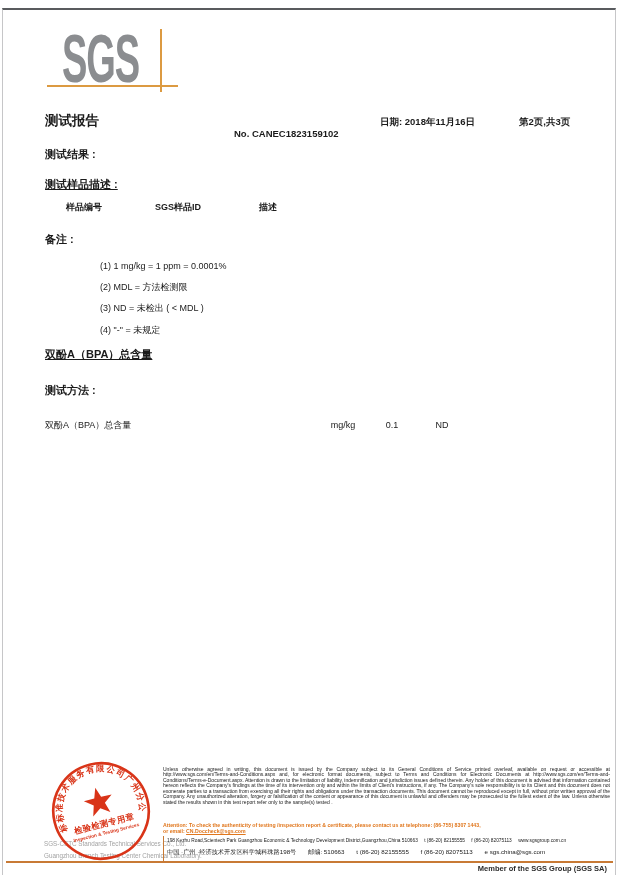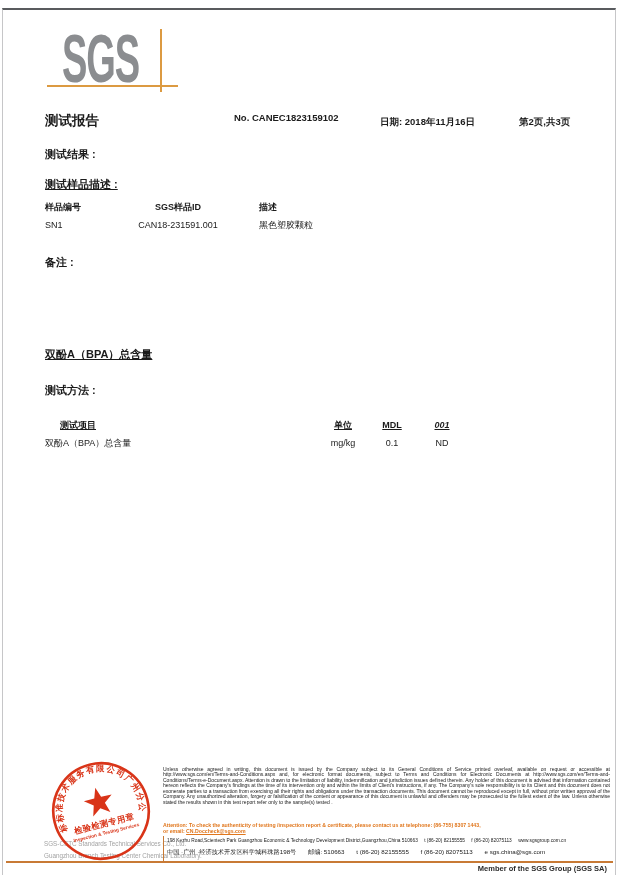--- a/index.html
+++ b/index.html
@@ -11,36 +11,36 @@
 
   
   .logo-text { position:absolute; left:62px; top:24px; font-size:68px; font-weight:bold;
                color:#8b8d90; letter-spacing:-2px; transform:scaleX(0.56); transform-origin:left top;
                line-height:1; }
   .logo-vline { position:absolute; left:160px; top:29px; width:2px; height:63px; background:#dc9a41; }
   .logo-hline { position:absolute; left:47px; top:85px; width:131px; height:2px; background:#dc9a41; }
 
   
   .doc-title { position:absolute; left:45px; top:112px; font-size:13.5px; font-weight:bold; }
-  .report-no { position:absolute; left:222px; top:112px; font-size:9.5px; font-weight:bold;padding-left:12px; }
+  .report-no { position:absolute; left:222px; top:128px; font-size:9.5px; font-weight:bold;padding-left:12px; }
   .report-date { position:absolute; left:380px; top:116px; font-size:9.5px; font-weight:bold;text-align:right; }
   .report-page { position:absolute; left:519px; top:116px; font-size:9.5px; font-weight:bold; }
 
   .lbl { font-size:11px; font-weight:bold; }
   .results-label { position:absolute; left:45px; top:147px; }
   .sample-heading { position:absolute; left:45px; top:177px; text-decoration:underline; }
 
   .sample-table { position:absolute; left:45px; top:198px; font-size:9px; }
   .st-row { display:flex; height:18px; align-items:center; }
-  .st-c1 { width:78px; text-align:left; }
+  .st-c1 { width:78px; text-align:center; }
   .st-c2 { width:110px; text-align:center; }
   .st-c3 { width:230px; padding-left:26px; }
   .st-head { font-weight:bold; }
 
-  .remarks-label { position:absolute; left:45px; top:255px; }
+  .remarks-label { position:absolute; left:45px; top:232px; }
   .remarks-list { position:absolute; left:100px; top:256px; font-size:9px; line-height:21.2px; }
 
   .bpa-heading { position:absolute; left:45px; top:347px; text-decoration:underline; }
   .method-label { position:absolute; left:45px; top:383px; }
   .method-text { position:absolute; left:100px; top:374px; width:494px; font-size:9px; line-height:20.5px; }
 
   .result-table { position:absolute; left:45px; top:416px; font-size:9px; }
   .rt-row { display:flex; height:18px; align-items:center; }
   .rt-item { width:273px; }
   .rt-item-head { padding-left:15px; }
@@ -87,39 +87,34 @@
 
   <div class="lbl results-label">测试结果 :</div>
   <div class="lbl sample-heading">测试样品描述 :</div>
 
   <div class="sample-table">
     <div class="st-row st-head">
       <div class="st-c1">样品编号</div>
       <div class="st-c2">SGS样品ID</div>
       <div class="st-c3">描述</div>
     </div>
-    <div class="st-row">
-      <div class="st-c1">SN1</div>
-      <div class="st-c2">CAN18-231591.001</div>
-      <div class="st-c3">黑色塑胶颗粒</div>
-    </div>
   </div>
 
   <div class="lbl remarks-label">备注 :</div>
+  <div class="remarks-list">
+    <div>(1) 1 mg/kg = 1 ppm = 0.0001%</div>
+    <div>(2) MDL = 方法检测限</div>
+    <div>(3) ND = 未检出 ( &lt; MDL )</div>
+    <div>(4) "-" = 未规定</div>
+  </div>
 
   <div class="lbl bpa-heading">双酚A（BPA）总含量</div>
   <div class="lbl method-label">测试方法 :</div>
 
   <div class="result-table">
-    <div class="rt-row rt-head">
-      <div class="rt-item rt-item-head"><span>测试项目</span></div>
-      <div class="rt-unit"><span>单位</span></div>
-      <div class="rt-mdl"><span>MDL</span></div>
-      <div class="rt-001"><span class="h001">001</span></div>
-    </div>
     <div class="rt-row">
       <div class="rt-item">双酚A（BPA）总含量</div>
       <div class="rt-unit">mg/kg</div>
       <div class="rt-mdl">0.1</div>
       <div class="rt-001">ND</div>
     </div>
   </div>
 
   <div class="legal">Unless otherwise agreed in writing, this document is issued by the Company subject to its General Conditions of Service printed overleaf, available on request or accessible at http://www.sgs.com/en/Terms-and-Conditions.aspx and, for electronic format documents, subject to Terms and Conditions for Electronic Documents at http://www.sgs.com/en/Terms-and-Conditions/Terms-e-Document.aspx. Attention is drawn to the limitation of liability, indemnification and jurisdiction issues defined therein. Any holder of this document is advised that information contained hereon reflects the Company's findings at the time of its intervention only and within the limits of Client's instructions, if any. The Company's sole responsibility is to its Client and this document does not exonerate parties to a transaction from exercising all their rights and obligations under the transaction documents. This document cannot be reproduced except in full, without prior written approval of the Company. Any unauthorized alteration, forgery or falsification of the content or appearance of this document is unlawful and offenders may be prosecuted to the fullest extent of the law. Unless otherwise stated the results shown in this test report refer only to the sample(s) tested .</div>
   <div class="attention">

